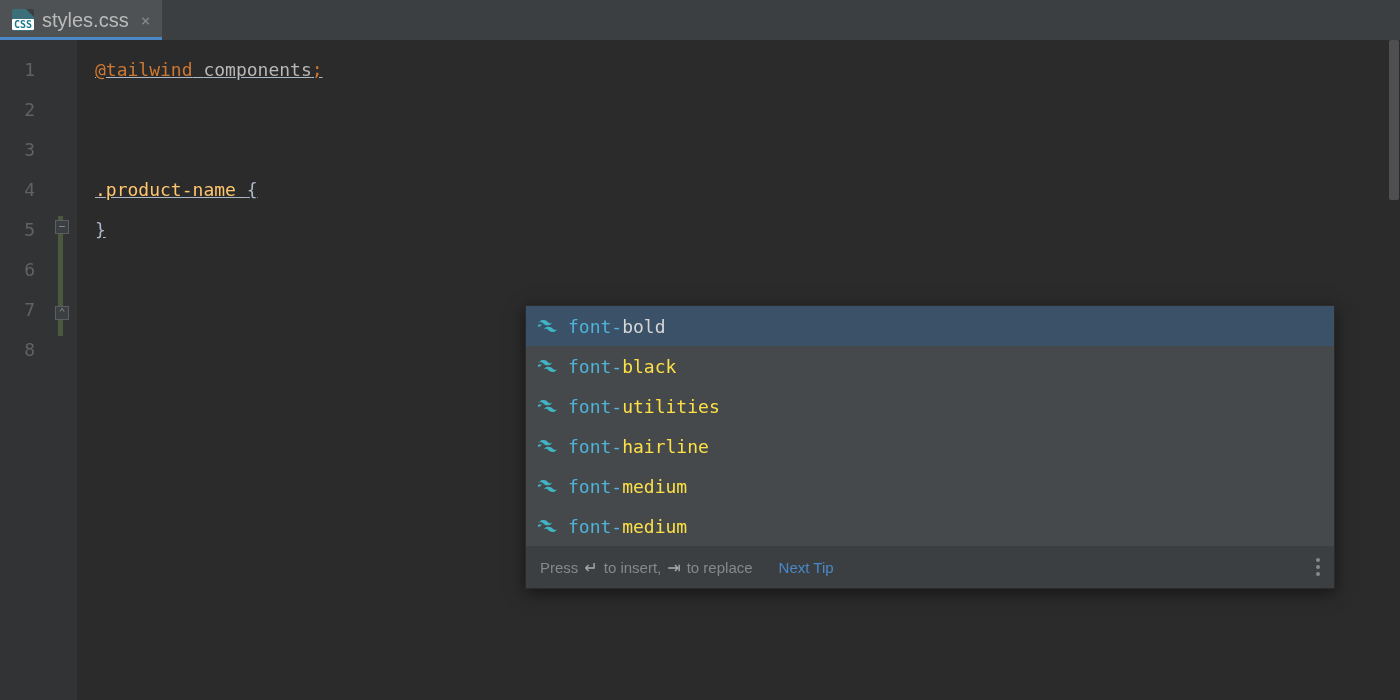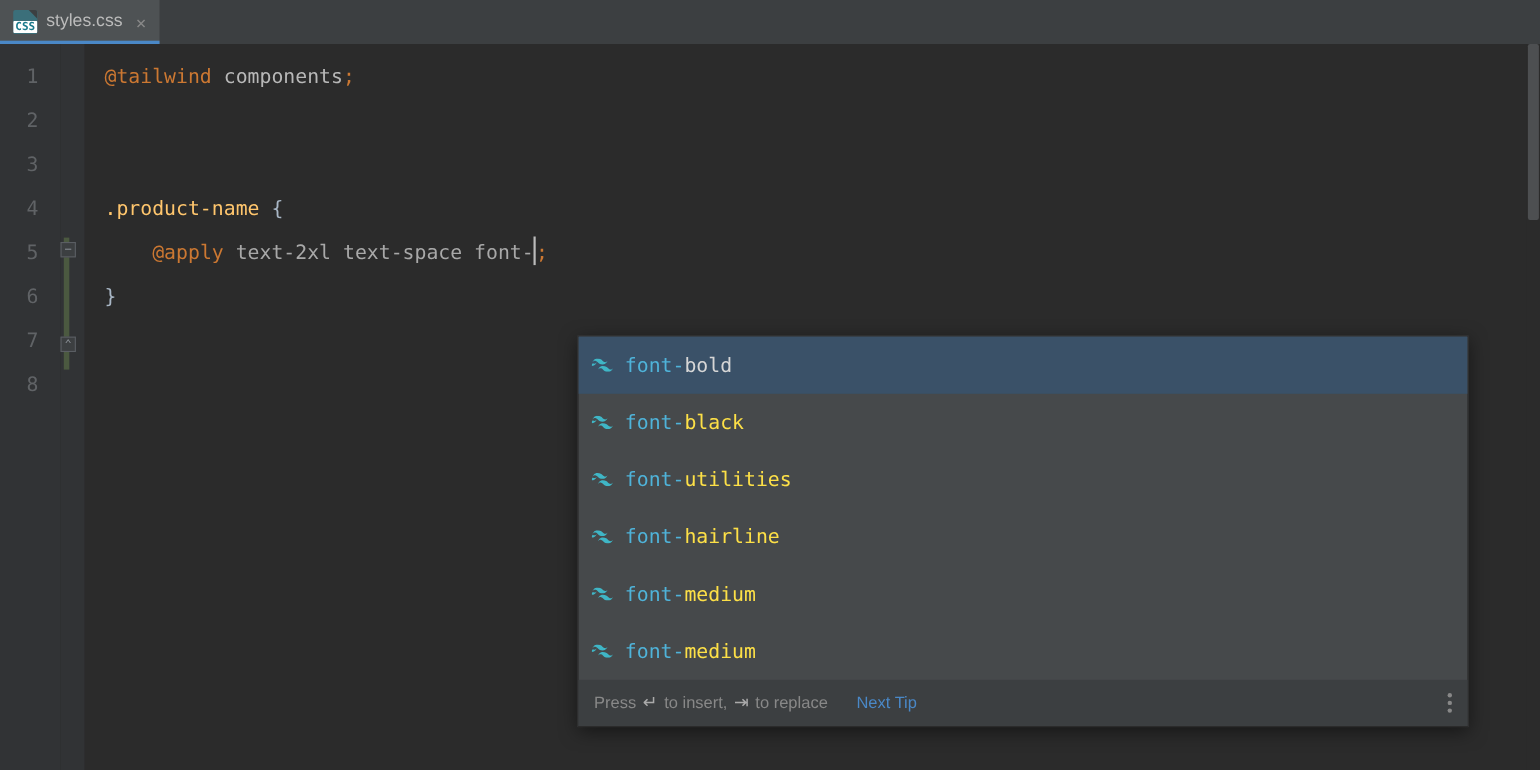--- a/index.html
+++ b/index.html
@@ -65,21 +65,21 @@
   background: #ffffff;
   color: #1a7a8c;
   padding: 0 2px;
   border-radius: 1px;
   line-height: 11px;
   margin-bottom: 1px;
 }
 .tab-title {
   color: #bbbbbb;
   font-family: -apple-system, 'Segoe UI', sans-serif;
-  font-size: 16px;
+  font-size: 20px;
 }
 .tab-close {
   color: #888;
   font-size: 16px;
   cursor: pointer;
   margin-left: 4px;
 }
 .editor-area {
   display: flex;
   height: calc(100% - 40px);
@@ -140,20 +140,21 @@
   flex: 1;
   background: #2b2b2b;
   padding-top: 10px;
   padding-left: 18px;
   position: relative;
 }
 .code-line {
   height: 40px;
   line-height: 40px;
   white-space: pre;
+  text-decoration: underline;
 }
 .tok-at { color: #cc7832; }
 .tok-id { color: #b8b8b8; }
 .tok-sel { color: #ffc66d; }
 .tok-brace { color: #a9b7c6; }
 .tok-cls { color: #a8a8a8; }
 .tok-sc { color: #cc7832; }
 .cursor {
   display: inline-block;
   width: 2px;
@@ -167,21 +168,21 @@
   top: 265px;
   left: 525px;
   width: 810px;
   background: #46494b;
   border: 1px solid #2b2b2b;
   box-shadow: 0 4px 16px rgba(0,0,0,0.5);
 }
 .completion-item {
   display: flex;
   align-items: center;
-  height: 52px;
+  height: 40px;
   padding: 0 12px;
   gap: 10px;
   cursor: pointer;
 }
 .completion-item.selected {
   background: #3a5168;
 }
 .completion-item.selected .comp-suffix { color: #d6d6d6; }
 .tailwind-icon {
   width: 20px;
@@ -273,21 +274,20 @@
   <div class="fold-column">
     <div class="fold-strip"></div>
     <div class="fold-mark fold-open">−</div>
     <div class="fold-mark fold-close">⌃</div>
   </div>
   <div class="code">
     <div class="code-line"><span class="tok-at">@tailwind</span> <span class="tok-id">components</span><span class="tok-sc">;</span></div>
     <div class="code-line"></div>
     <div class="code-line"></div>
     <div class="code-line"><span class="tok-sel">.</span><span class="tok-sel">product-name</span> <span class="tok-brace">{</span></div>
-    <div class="code-line">    <span class="tok-at">@apply</span> <span class="tok-cls">text-2xl</span> <span class="tok-cls">text-space</span> <span class="tok-cls">font-</span><span class="cursor"></span><span class="tok-sc">;</span></div>
     <div class="code-line"><span class="tok-brace">}</span></div>
     <div class="code-line"></div>
 
     <div class="scrollbar-track">
       <div class="scrollbar-thumb"></div>
     </div>
   </div>
 
   <div class="completion-popup">
     <div id="completion-list">

